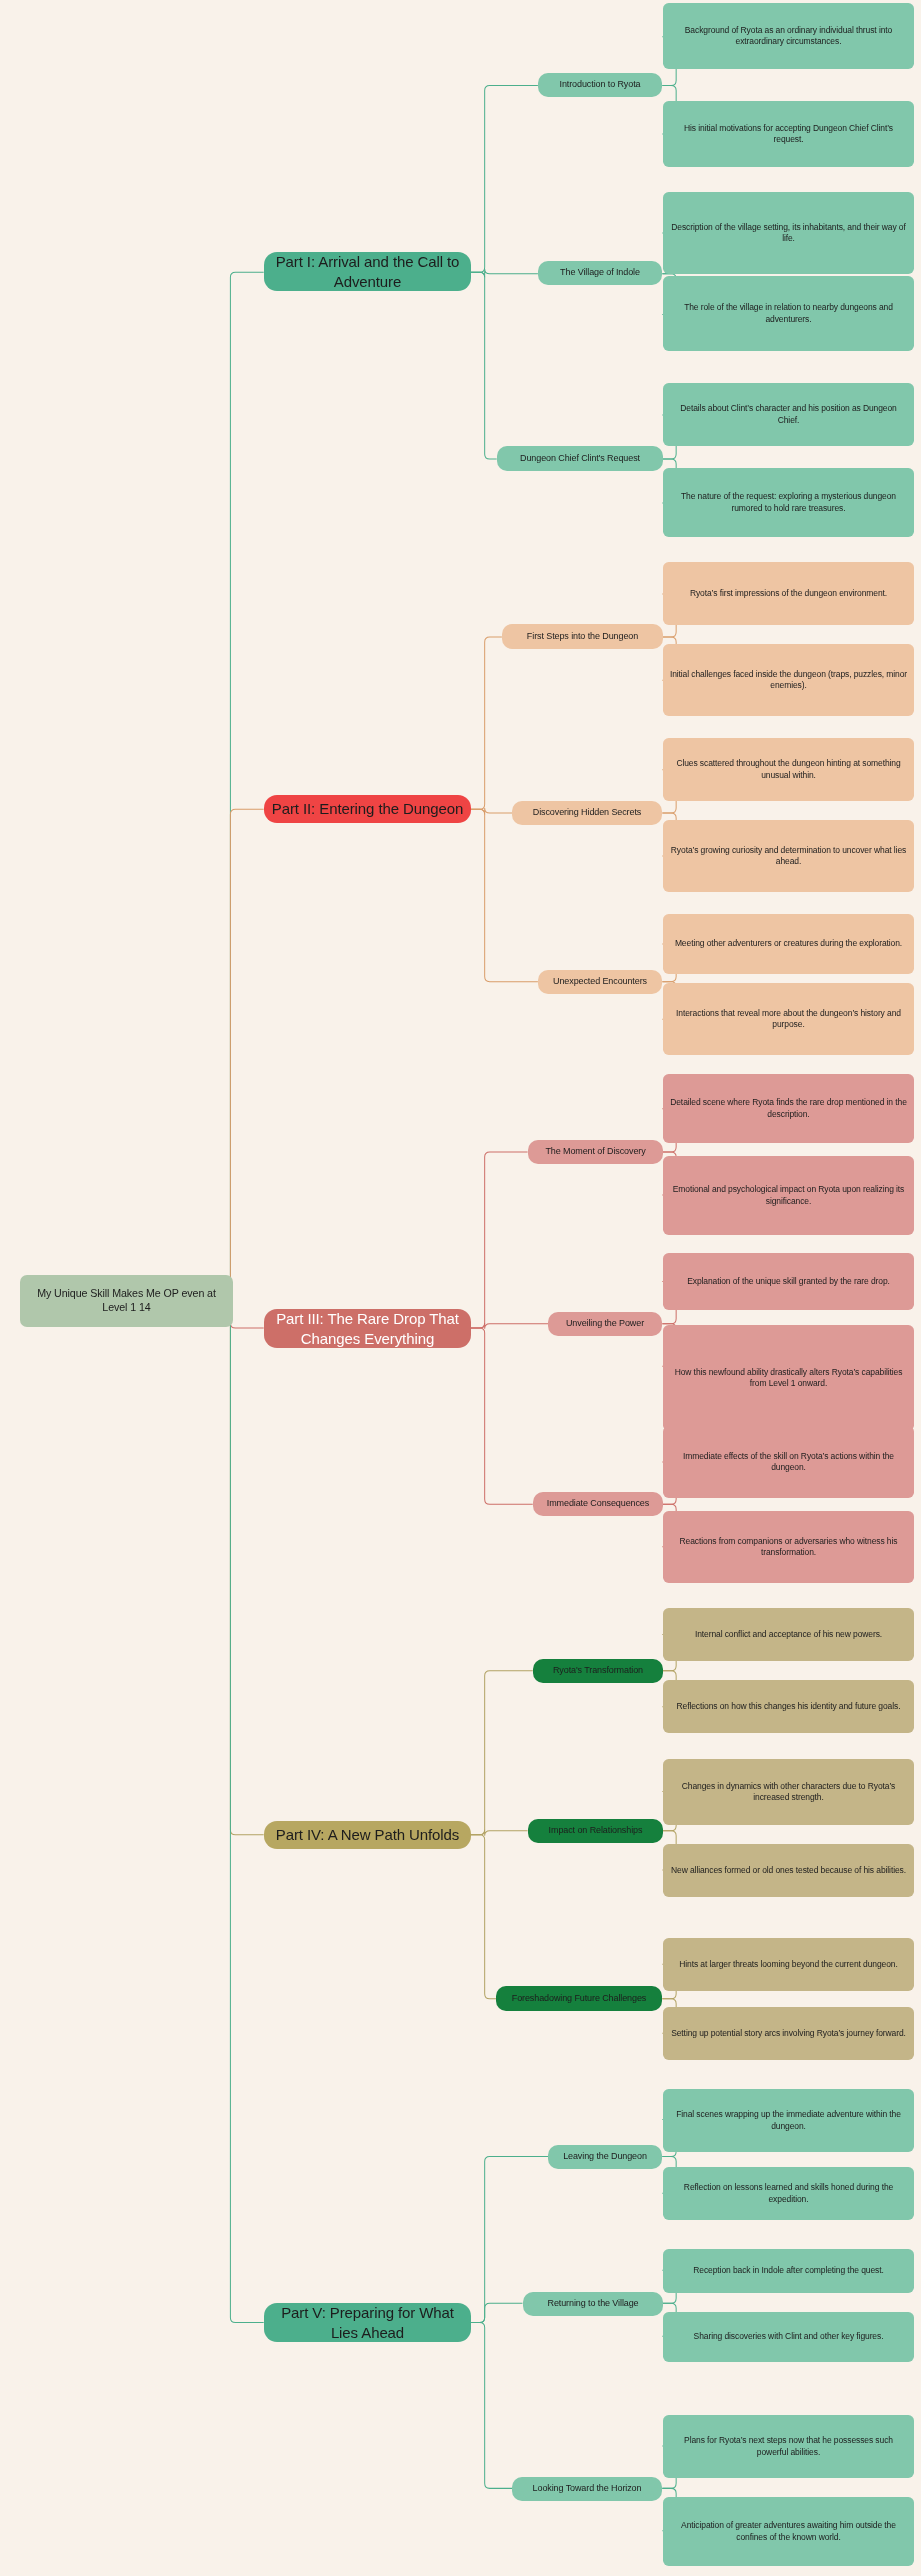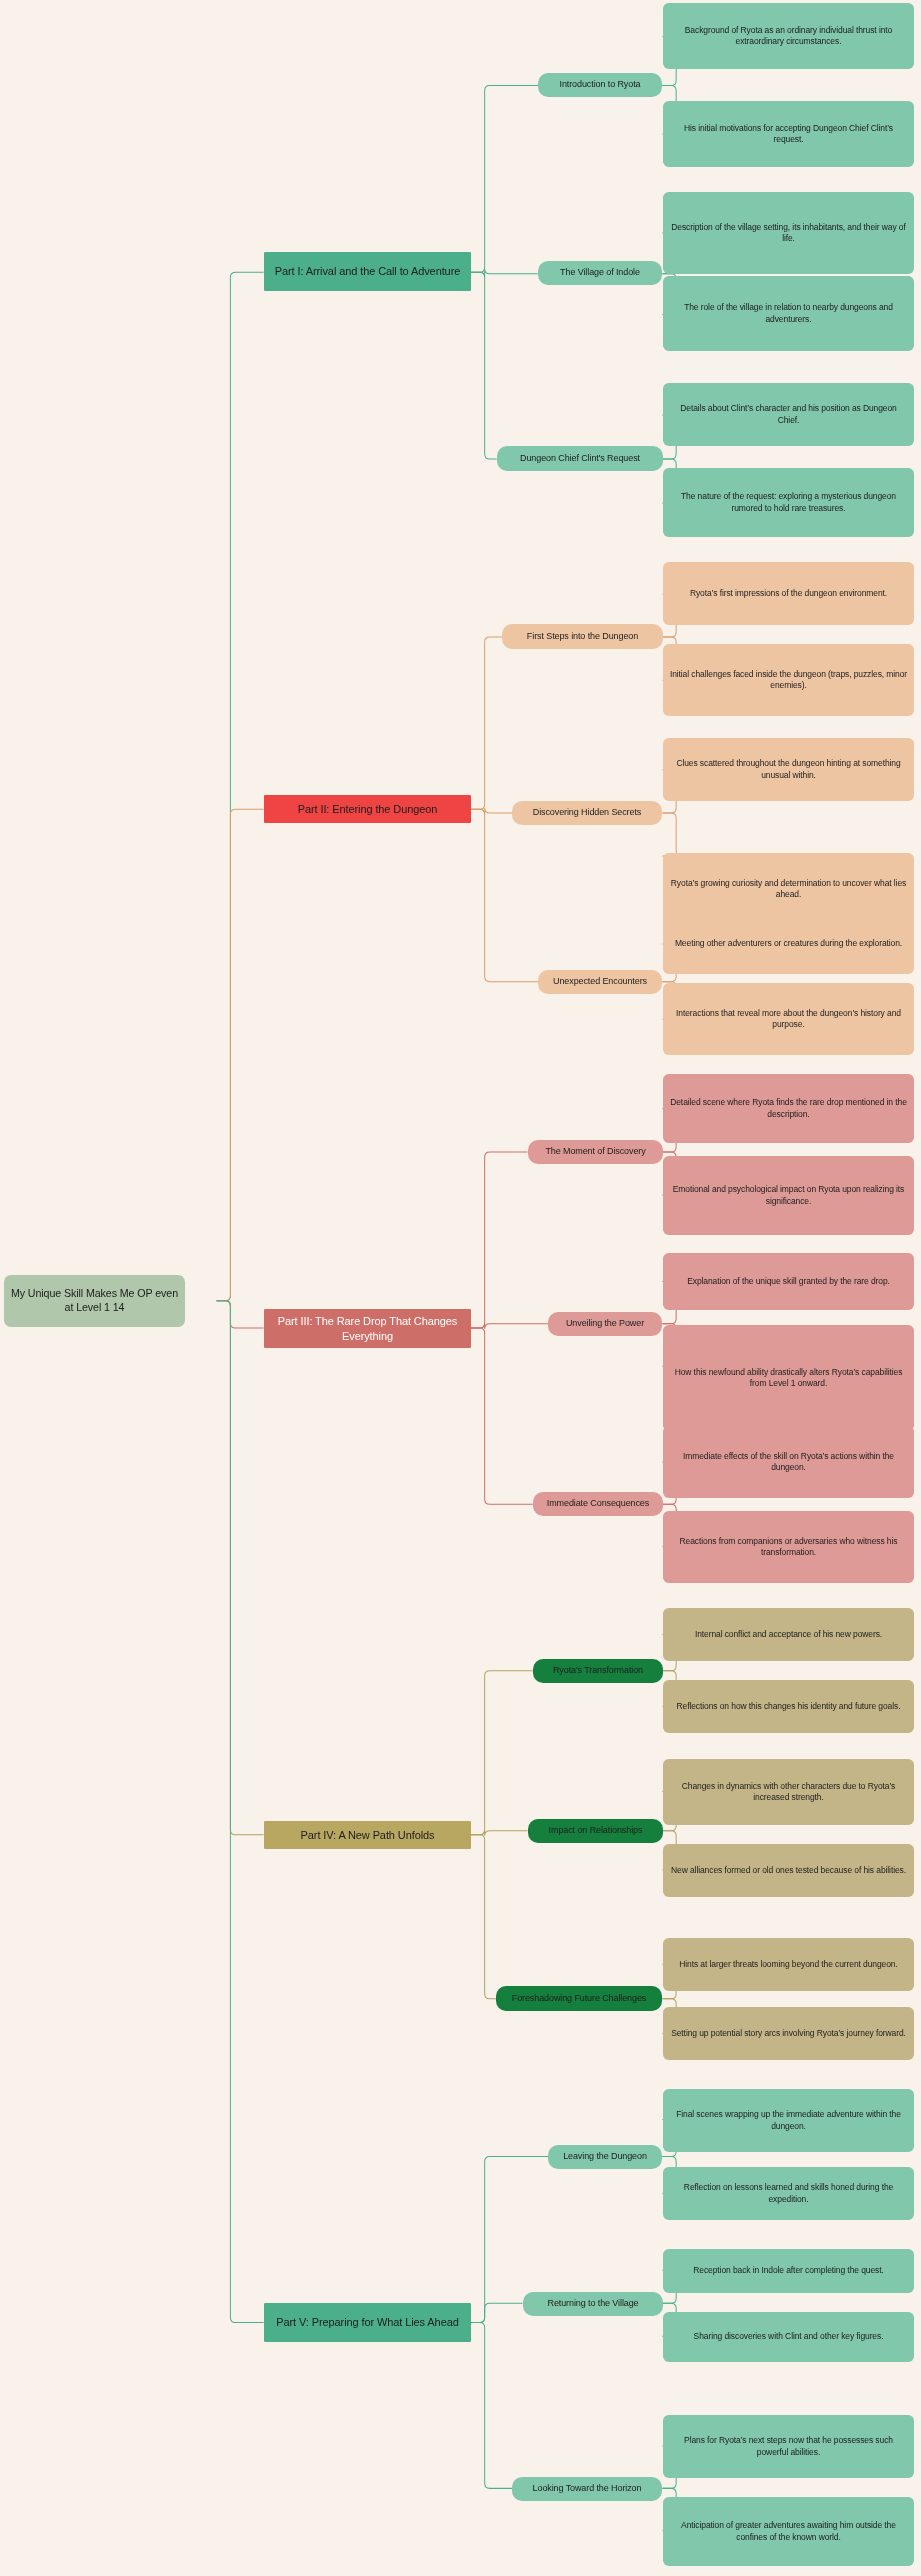--- a/index.html
+++ b/index.html
@@ -20,21 +20,21 @@
     color:#1d1d1d;
     line-height:1.30;
     padding:3.1px 5.7px;
     letter-spacing:-0.1px;
   }
   .root{
     background:#b0c7ab;
     font-size:10.7px;
     border-radius:7px;
   }
-  .lvl1{font-size:11px;border-radius:1px;align-items:center;}
+  .lvl1{font-size:15px;border-radius:13px;align-items:center;}
   .lvl2{font-size:9px;border-radius:10px;}
   .leaf{font-size:8.5px;}
 
   
   .g1{background:#4caf8c;}
   .g2{background:#81c7ab;}
   .g3{background:#81c7ab;}
 
   .o1{background:#ef4444;}
   .o2{background:#eec5a3;}
@@ -97,21 +97,21 @@
       <path d="M 1055 3962.5 L 1069 3962.5 Q 1077 3962.5 1077 3970.5 L 1077 4022 Q 1077 4030 1085 4030 L 1055 4030" fill="none" stroke="#4caf8c" stroke-width="1.6"></path>
       <path d="M 750 3698.125 L 764 3698.125 Q 772 3698.125 772 3690.125 L 772 3441.75 Q 772 3433.75 780 3433.75 L 873.2 3433.75" fill="none" stroke="#4caf8c" stroke-width="1.6"></path>
       <path d="M 750 3698.125 L 764 3698.125 Q 772 3698.125 772 3690.125 L 772 3675.5 Q 772 3667.5 780 3667.5 L 832.2 3667.5" fill="none" stroke="#4caf8c" stroke-width="1.6"></path>
       <path d="M 750 3698.125 L 764 3698.125 Q 772 3698.125 772 3706.125 L 772 3954.5 Q 772 3962.5 780 3962.5 L 815.8 3962.5" fill="none" stroke="#4caf8c" stroke-width="1.6"></path>
       <path d="M 345 2071 L 359 2071 Q 367 2071 367 2063 L 367 440.5 Q 367 432.5 375 432.5 L 420 432.5" fill="none" stroke="#4caf8c" stroke-width="1.6"></path>
       <path d="M 345 2071 L 359 2071 Q 367 2071 367 2063 L 367 1296.125 Q 367 1288.125 375 1288.125 L 420 1288.125" fill="none" stroke="#d99d6a" stroke-width="1.6"></path>
       <path d="M 345 2071 L 359 2071 Q 367 2071 367 2079 L 367 2106.375 Q 367 2114.375 375 2114.375 L 420 2114.375" fill="none" stroke="#cd6f68" stroke-width="1.6"></path>
       <path d="M 345 2071 L 359 2071 Q 367 2071 367 2079 L 367 2913.25 Q 367 2921.25 375 2921.25 L 420 2921.25" fill="none" stroke="#b2a264" stroke-width="1.6"></path>
       <path d="M 345 2071 L 359 2071 Q 367 2071 367 2079 L 367 3690.125 Q 367 3698.125 375 3698.125 L 420 3698.125" fill="none" stroke="#4caf8c" stroke-width="1.6"></path>
     </svg>
-<div class="node root " style="left: 4px; top: 1275px; width: 181px; height: 52px;">
+<div class="node root " style="left: 20px; top: 1275px; width: 213px; height: 52px;">
       <span>My Unique Skill Makes Me OP even at Level 1 14</span>
     </div>
     <div class="node leaf g3" style="left: 663px; top: 3.1px; width: 251px; height: 66px; justify-content: flex-end;">
       <span>Background of Ryota as an ordinary individual thrust into extraordinary circumstances.</span>
     </div>
     <div class="node leaf g3" style="left: 663px; top: 101px; width: 251px; height: 66px;">
       <span>His initial motivations for accepting Dungeon Chief Clint’s request.</span>
     </div>
     <div class="node lvl2 g2" style="left: 538px; top: 73px; width: 124px; height: 24px;">
       <span>Introduction to Ryota</span>
@@ -142,21 +142,21 @@
     </div>
     <div class="node leaf o3" style="left: 663px; top: 644px; width: 251px; height: 72px;">
       <span>Initial challenges faced inside the dungeon (traps, puzzles, minor enemies).</span>
     </div>
     <div class="node lvl2 o2" style="left: 502px; top: 624px; width: 161px; height: 25px;">
       <span>First Steps into the Dungeon</span>
     </div>
     <div class="node leaf o3" style="left: 663px; top: 738px; width: 251px; height: 63px;">
       <span>Clues scattered throughout the dungeon hinting at something unusual within.</span>
     </div>
-    <div class="node leaf o3" style="left: 663px; top: 820px; width: 251px; height: 72px; margin-top: 33px;">
+    <div class="node leaf o3" style="left: 663px; top: 820px; width: 251px; height: 72px;">
       <span>Ryota’s growing curiosity and determination to uncover what lies ahead.</span>
     </div>
     <div class="node lvl2 o2" style="left: 512px; top: 801px; width: 150px; height: 24px;">
       <span>Discovering Hidden Secrets</span>
     </div>
     <div class="node leaf o3" style="left: 663px; top: 914px; width: 251px; height: 60px;">
       <span>Meeting other adventurers or creatures during the exploration.</span>
     </div>
     <div class="node leaf o3" style="left: 663px; top: 983px; width: 251px; height: 72px;">
       <span>Interactions that reveal more about the dungeon’s history and purpose.</span>

